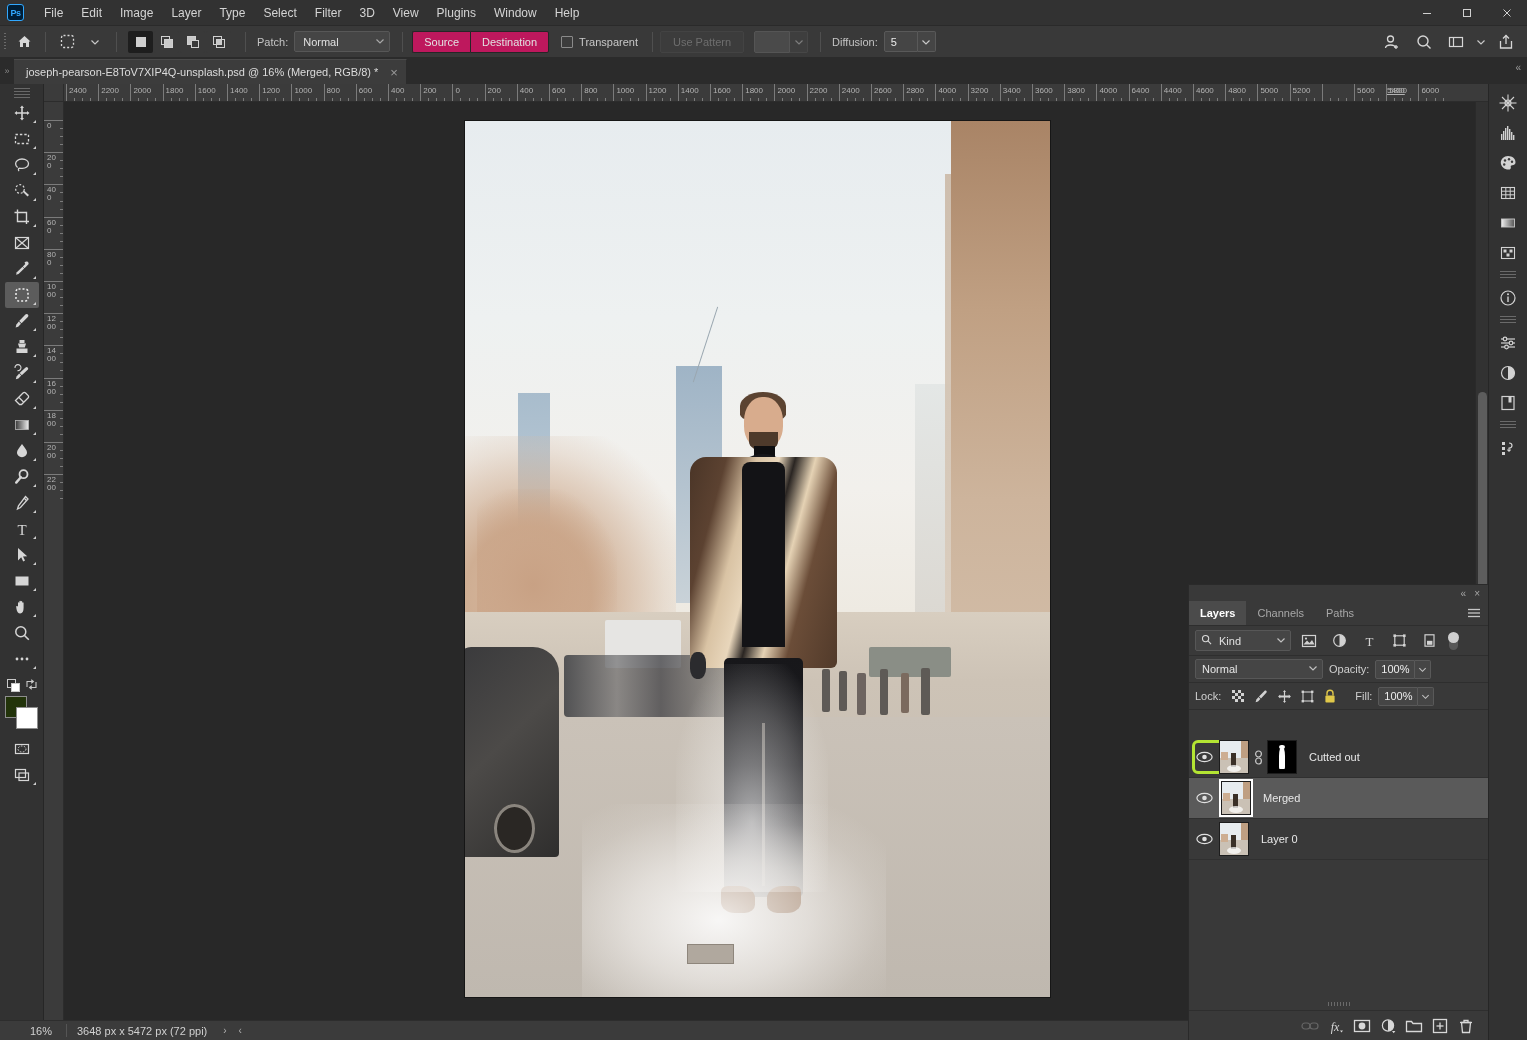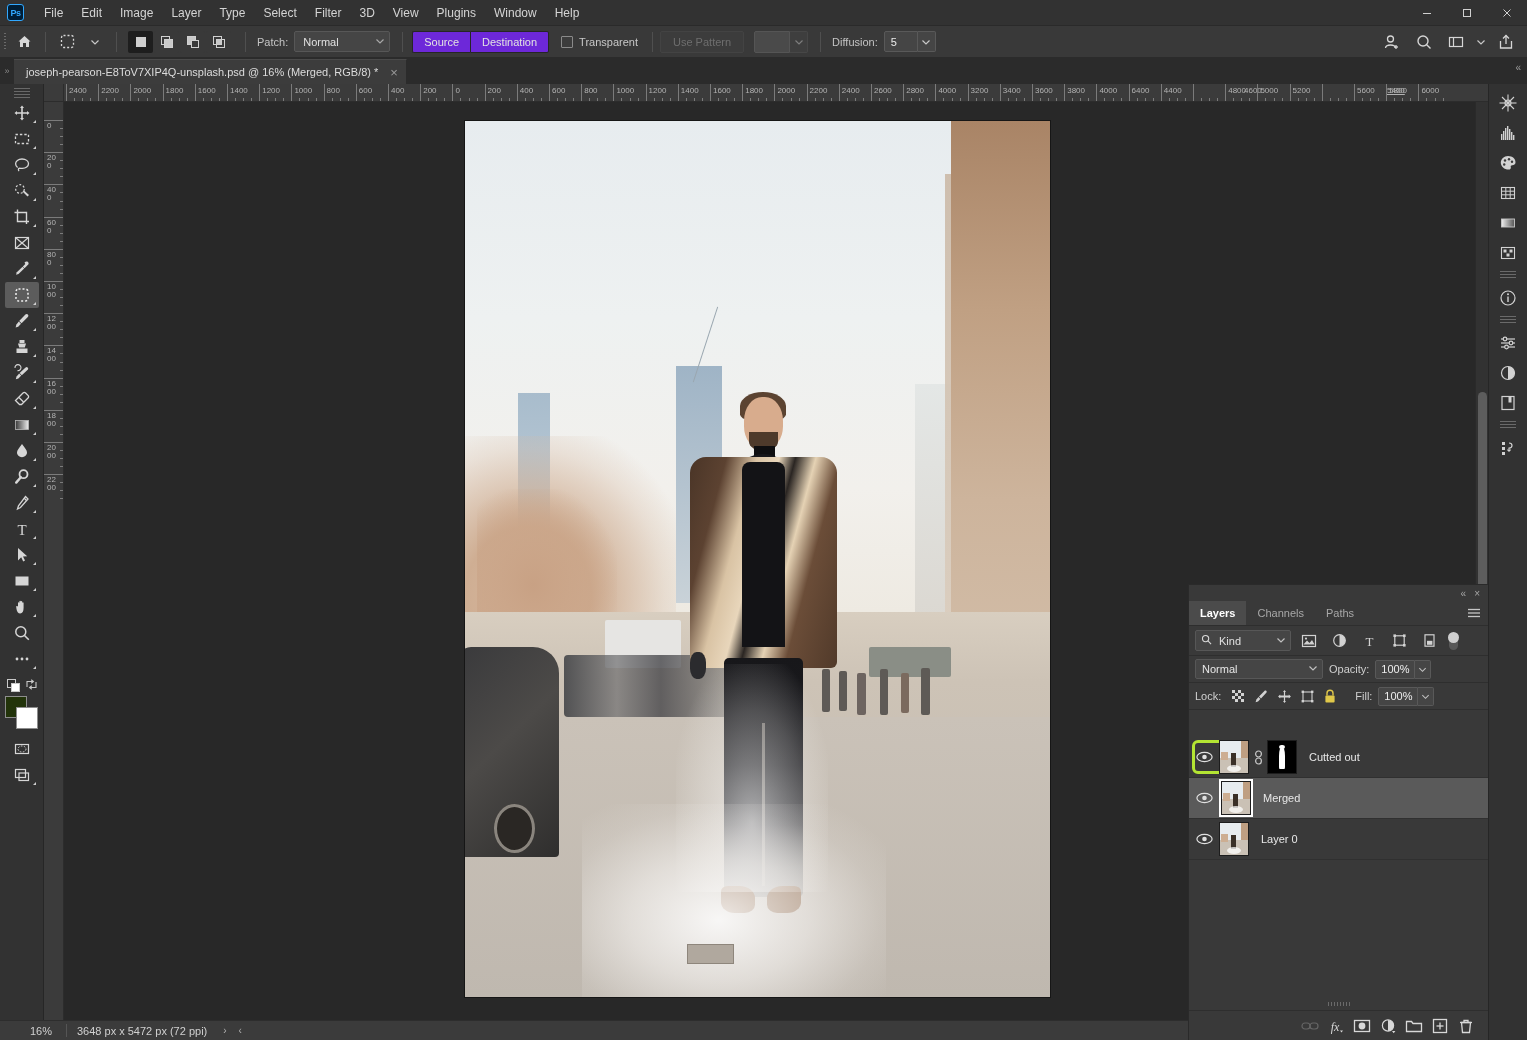--- a/index.html
+++ b/index.html
@@ -54,21 +54,21 @@
   .mode-btn.active { background: #1e1e1e; }
   .opt-label { font-size: 11px; color: #c4c4c4; margin: 0 6px 0 4px; }
   .opt-select {
     height: 21px; background: #454545; border: 1px solid #575757; border-radius: 2px;
     display: flex; align-items: center; padding: 0 4px 0 8px; color: #e0e0e0;
     font-size: 11px; min-width: 96px; justify-content: space-between;
   }
   .opt-select .cv { margin-left: 8px; opacity: .75; }
   .seg-group { display: flex; margin-left: 2px; }
   .seg-btn {
-    height: 22px; padding: 0 11px; background: #6d28d9; color: #e2e2e2; font-size: 11px;
+    height: 22px; padding: 0 11px; background: #be185d; color: #e2e2e2; font-size: 11px;
     display: flex; align-items: center; border: 1px solid #262626;
   }
   .seg-btn.first { border-radius: 2px 0 0 2px; border-right: none; }
   .seg-btn.last { border-radius: 0 2px 2px 0; }
   .chk-wrap { display: flex; align-items: center; gap: 6px; margin-left: 12px; }
   .chk { width: 12px; height: 12px; border: 1px solid #8a8a8a; background: #3c3c3c; border-radius: 1px; }
   .btn-disabled {
     height: 22px; padding: 0 12px; background: #3c3c3c; color: #6e6e6e; font-size: 11px;
     display: flex; align-items: center; border: 1px solid #434343; border-radius: 2px;
   }
@@ -952,21 +952,21 @@
       <div class="rtick rtick-h" style="left: 1067.6px;">6400</div>
       <div class="rmark" style="left: 1064.6px; top: 0px; width: 1px; height: 17px;"></div>
       <div class="rmark" style="left: 1072.65px; bottom: 0px; width: 1px; height: 3px;"></div>
       <div class="rmark" style="left: 1080.7px; bottom: 0px; width: 1px; height: 3px;"></div>
       <div class="rmark" style="left: 1088.75px; bottom: 0px; width: 1px; height: 3px;"></div>
       <div class="rtick rtick-h" style="left: 1099.8px;">4400</div>
       <div class="rmark" style="left: 1096.8px; top: 0px; width: 1px; height: 17px;"></div>
       <div class="rmark" style="left: 1104.85px; bottom: 0px; width: 1px; height: 3px;"></div>
       <div class="rmark" style="left: 1112.9px; bottom: 0px; width: 1px; height: 3px;"></div>
       <div class="rmark" style="left: 1120.95px; bottom: 0px; width: 1px; height: 3px;"></div>
-      <div class="rtick rtick-h" style="left: 1180px;">4600</div>
+      <div class="rtick rtick-h" style="left: 1132px;">4600</div>
       <div class="rmark" style="left: 1129px; top: 0px; width: 1px; height: 17px;"></div>
       <div class="rmark" style="left: 1137.05px; bottom: 0px; width: 1px; height: 3px;"></div>
       <div class="rmark" style="left: 1145.1px; bottom: 0px; width: 1px; height: 3px;"></div>
       <div class="rmark" style="left: 1153.15px; bottom: 0px; width: 1px; height: 3px;"></div>
       <div class="rtick rtick-h" style="left: 1164.2px;">4800</div>
       <div class="rmark" style="left: 1161.2px; top: 0px; width: 1px; height: 17px;"></div>
       <div class="rmark" style="left: 1169.25px; bottom: 0px; width: 1px; height: 3px;"></div>
       <div class="rmark" style="left: 1177.3px; bottom: 0px; width: 1px; height: 3px;"></div>
       <div class="rmark" style="left: 1185.35px; bottom: 0px; width: 1px; height: 3px;"></div>
       <div class="rtick rtick-h" style="left: 1196.4px;">5000</div>

